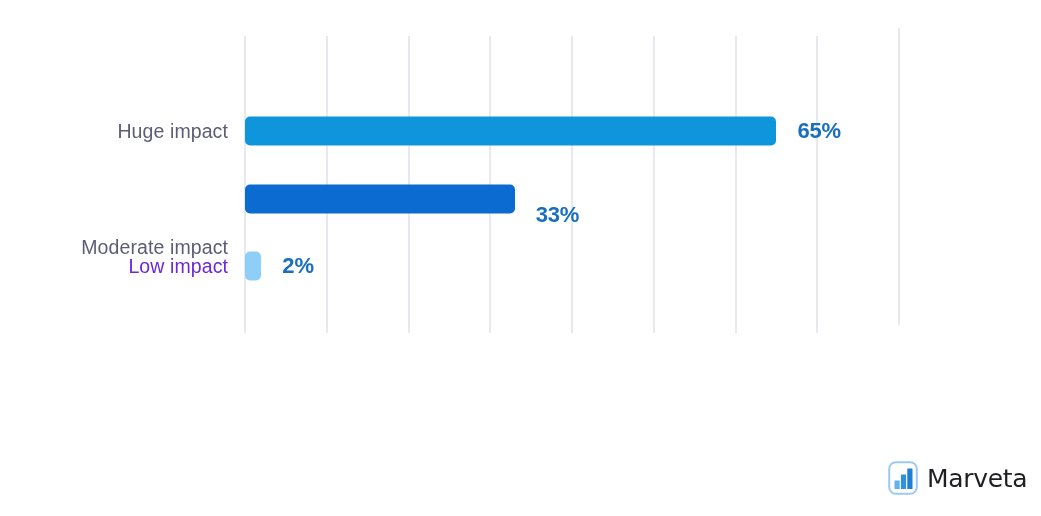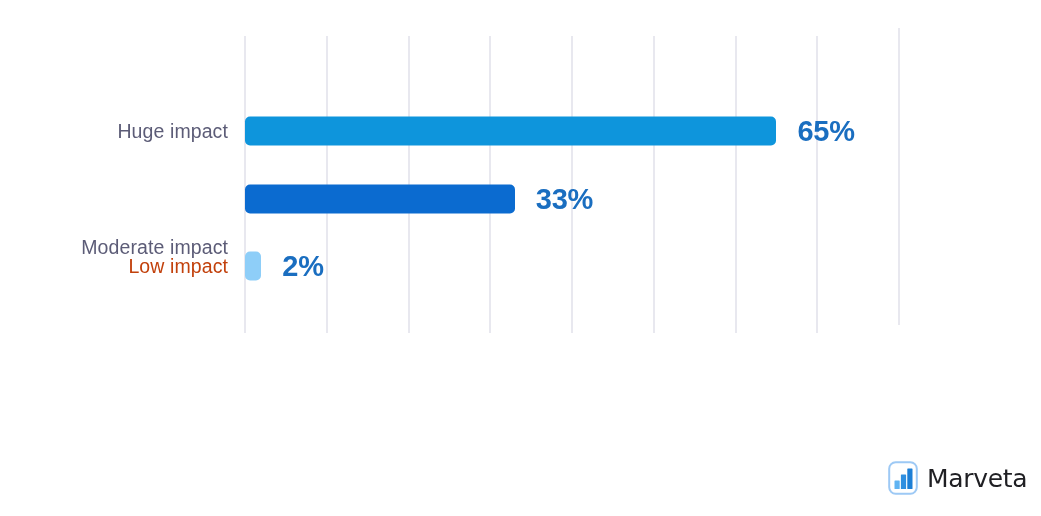--- a/index.html
+++ b/index.html
@@ -75,21 +75,21 @@
     top: 50%;
     transform: translateY(-50%);
     height: 29px;
     border-radius: 5px;
   }
 
   .value-label {
     position: absolute;
     top: 50%;
     transform: translateY(-50%);
-    font-size: 29px;
+    font-size: 22px;
     font-weight: bold;
     color: #1a6ec0;
     white-space: nowrap;
     letter-spacing: -0.2px;
   }
 
   
   #logo {
     position: absolute;
     left: 888px;
@@ -136,24 +136,24 @@
 
     <div id="plot">
         <div class="row" style="top: 85px;">
           <div class="cat-label" style="color: rgb(92, 92, 119);">Huge impact</div>
           <div class="bar" style="width: 531.375px; background: rgb(14, 149, 220);"></div>
           <div class="value-label" style="color: rgb(26, 110, 192); left: 797.375px;">65%</div>
         </div>
         <div class="row" style="top: 152.5px;">
           <div class="cat-label" style="color: rgb(92, 92, 119); margin-top: 48px;">Moderate impact</div>
           <div class="bar" style="width: 269.775px; background: rgb(11, 107, 208);"></div>
-          <div class="value-label" style="color: rgb(26, 110, 192); left: 535.775px;">33%</div>
+          <div class="value-label" style="color: rgb(26, 110, 192); left: 535.775px; margin-top: 16px;">33%</div>
         </div>
         <div class="row" style="top: 220px;">
-          <div class="cat-label" style="color: #c2410c;">Low impact</div>
+          <div class="cat-label" style="color: #6d28d9;">Low impact</div>
           <div class="bar" style="width: 16.35px; background: rgb(142, 206, 248);"></div>
           <div class="value-label" style="color: rgb(26, 110, 192); left: 282.35px;">2%</div>
         </div>
       </div>
 
   </div>
 
   <div id="logo">
     <svg id="logo-mark" viewBox="0 0 30 34" xmlns="http://www.w3.org/2000/svg">
       <rect x="1.2" y="1.2" width="27.6" height="31.6" rx="6.5" ry="6.5" fill="#ffffff" stroke="#9dc9f5" stroke-width="2"></rect>

